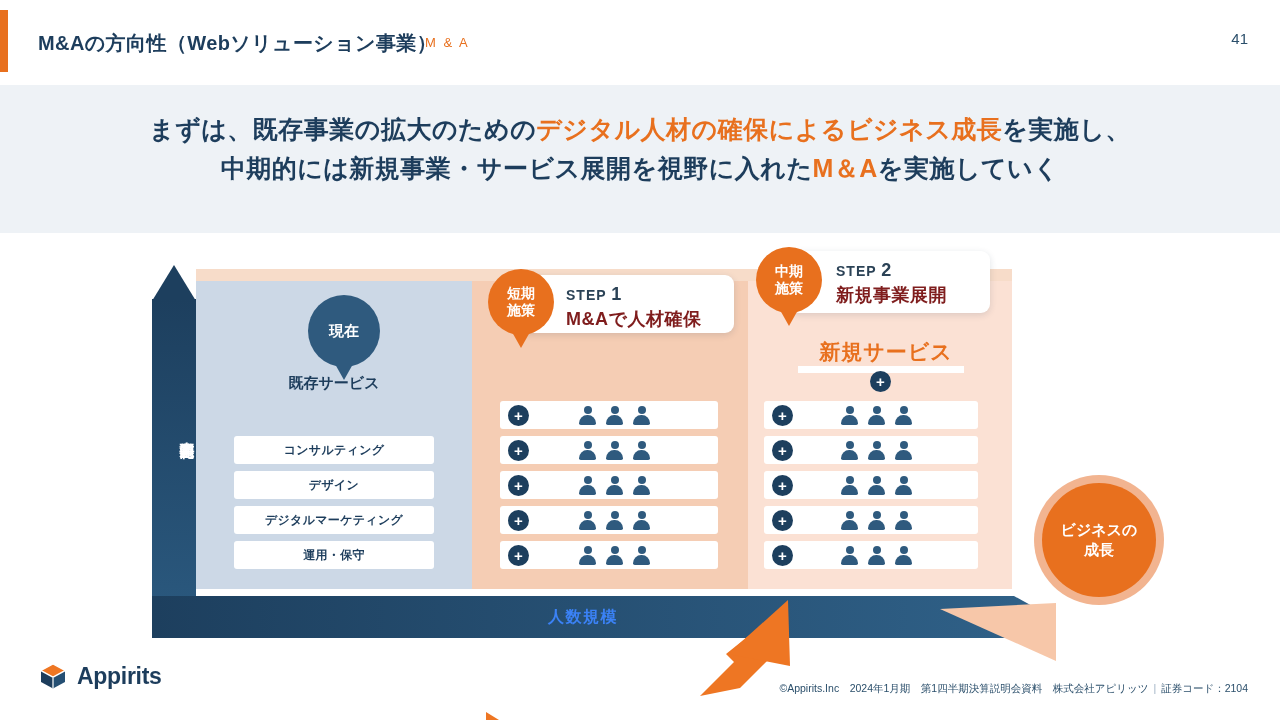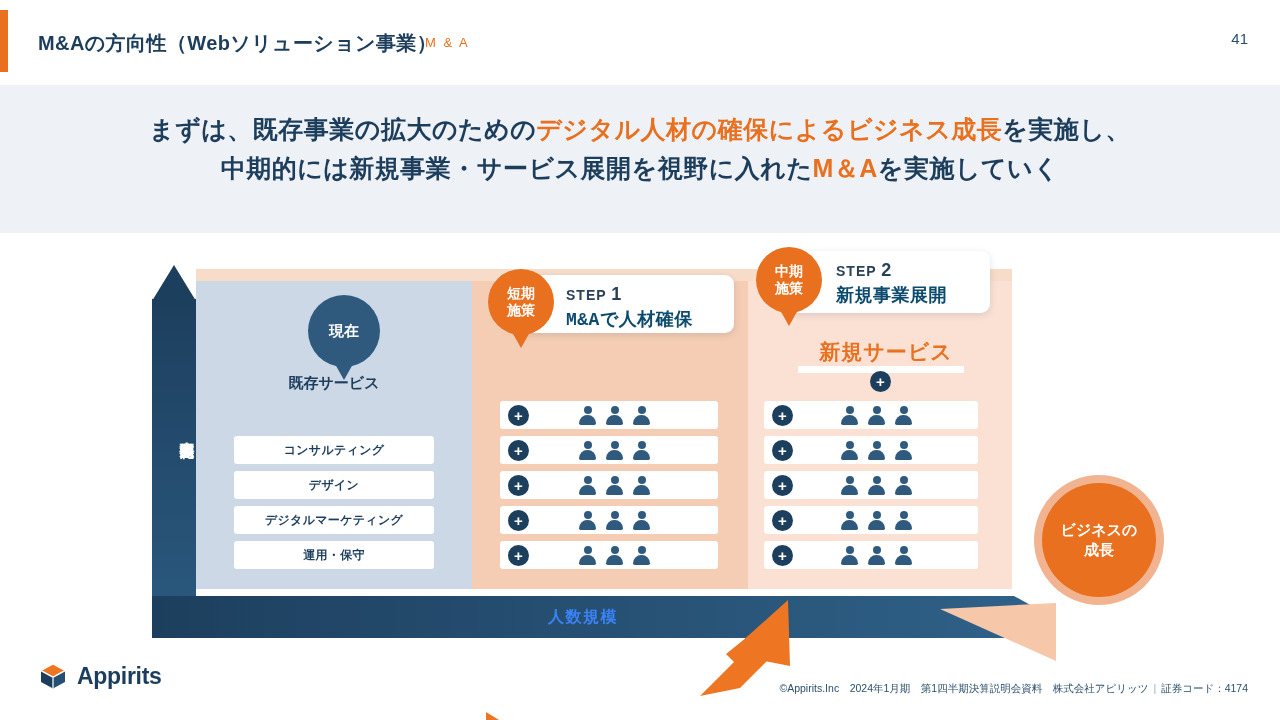--- a/index.html
+++ b/index.html
@@ -89,21 +89,21 @@
   .bub-s2{left:756px;top:14px;width:66px;height:66px;background:#e8701e;font-size:14px;}
   .bub-s2::after{border-top:16px solid #e8701e;}
 
   
   .card{position:absolute;background:#ffffff;border-radius:9px;box-shadow:0 2px 7px rgba(30,50,80,.14);}
   .card-s1{left:520px;top:42px;width:214px;height:58px;}
   .card-s2{left:790px;top:18px;width:200px;height:62px;}
   .card-inner{position:absolute;left:46px;top:9px;}
   .card-step{font-size:14px;font-weight:bold;color:#2b4256;letter-spacing:1px;}
   .card-step b{font-size:18px;}
-  .card-title{font-size:18px;font-weight:bold;color:#0c4a6e;margin-top:2px;letter-spacing:.5px;font-family:Liberation Mono, monospace;}
+  .card-title{font-size:18px;font-weight:bold;color:#7f1d1d;margin-top:2px;letter-spacing:.5px;}
 
   
   .growth-halo{position:absolute;left:1034px;top:242px;width:130px;height:130px;border-radius:50%;
                background:#f2b490;}
   .growth{position:absolute;left:1042px;top:250px;width:114px;height:114px;border-radius:50%;
           background:#e8701e;color:#fff;font-size:15px;font-weight:bold;line-height:1.35;
           display:flex;align-items:center;justify-content:center;text-align:center;}
   .growth-cone{position:absolute;left:940px;top:370px;width:0;height:0;
           border-top:6px solid transparent;border-bottom:52px solid transparent;
           border-right:116px solid #f7c7a9;}
@@ -384,16 +384,16 @@
       <polygon points="15,3 27,9.5 15,16 3,9.5" fill="#ee7623"></polygon>
       <polygon points="15,3 27,9.5 15,16 3,9.5" fill="none" stroke="#ffffff" stroke-width="1.4"></polygon>
       <polygon points="3,10.5 15,17 15,27.5 3,21" fill="#1d3d5c"></polygon>
       <polygon points="27,10.5 15,17 15,27.5 27,21" fill="#254f73"></polygon>
       <polyline points="15,17 15,27.5" stroke="#ffffff" stroke-width="1.2" fill="none"></polyline>
     </svg>
     <div class="logo-text">Appirits</div>
   </div>
 
   <div class="footer-text">
-    <span>©Appirits.Inc　2024年1月期　第1四半期決算説明会資料　株式会社アピリッツ</span><span class="footer-sep">|</span><span>証券コード：4174</span>
+    <span>©Appirits.Inc　2024年1月期　第1四半期決算説明会資料　株式会社アピリッツ</span><span class="footer-sep">|</span><span>証券コード：2104</span>
   </div>
 
 </div>
 
 </body></html>

